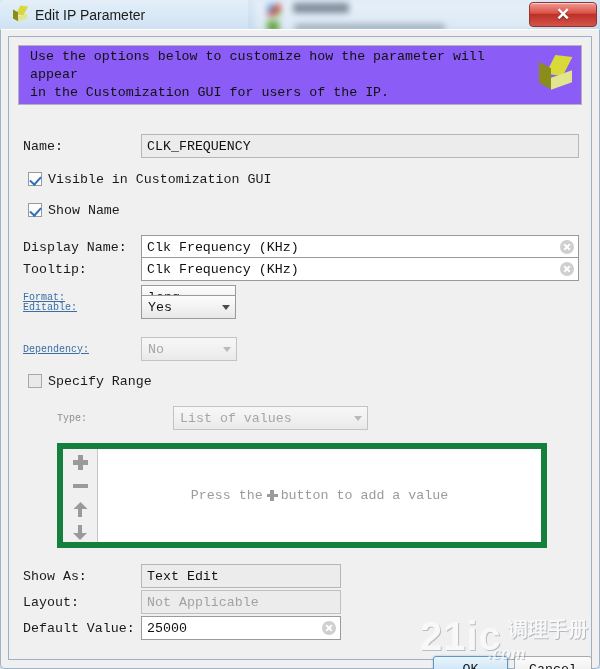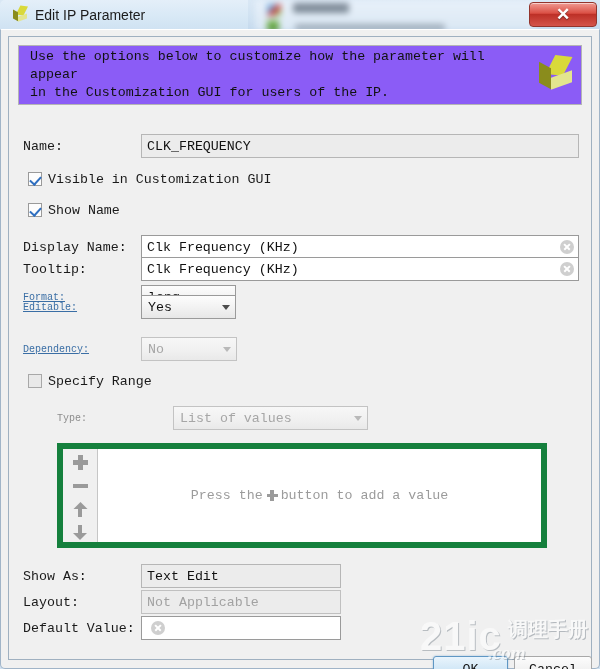--- a/index.html
+++ b/index.html
@@ -439,20 +439,21 @@
       <div class="row" style="left:14px; top:552px; height:26px;">
         <span class="lbl" style="width:118px;">Layout:</span>
         <div class="tfield disabled" style="width:200px;">
           <span class="val">Not Applicable</span>
         </div>
       </div>
 
       <div class="row" style="left:14px; top:578px; height:26px;">
         <span class="lbl" style="width:118px;">Default Value:</span>
         <div class="tfield" style="width:200px;">
+          <span class="val">25000</span>
           <span class="clear-ico"></span>
         </div>
       </div>
 
       <div class="btn btn-default" style="position:absolute; left:424px; top:619px; width:75px;">
         <span>OK</span>
       </div>
       <div class="btn btn-normal" style="position:absolute; left:505px; top:619px; width:78px;">
         <span>Cancel</span>
       </div>

